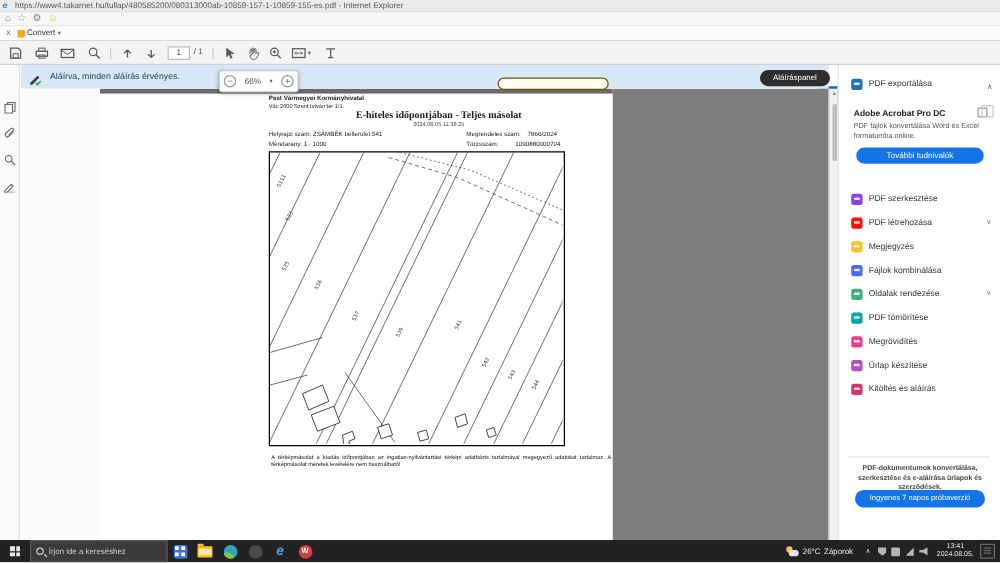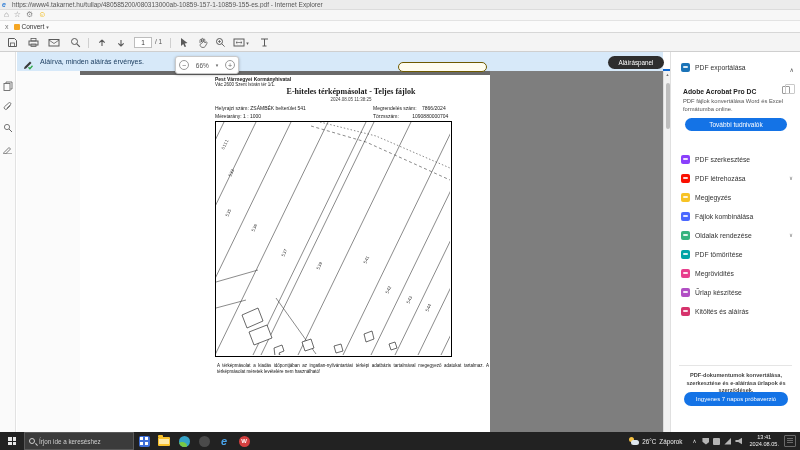--- a/index.html
+++ b/index.html
@@ -261,21 +261,21 @@
     </span>
   </div>
 
   <div class="abs viewer">
     <div class="gray-bg"></div>
     <div class="top-shadow"></div>
     <div class="page"></div>
 
     <div class="doc-text doc-small" style="left:198px; top:5px; font-weight:bold;">Pest Vármegyei Kormányhivatal</div>
     <div class="doc-text doc-tiny" style="left:198px; top:11px;">Vác 2600 Szent István tér 1/1.</div>
-    <div class="doc-text doc-title" style="left:196px; top:16px; width:276px;">E-hiteles térképmásolat - Teljes fájlok</div>
+    <div class="doc-text doc-title" style="left:196px; top:16px; width:276px;">E-hiteles időpontjában - Teljes másolat</div>
     <div class="doc-text doc-tiny" style="left:196px; top:26px; width:276px; text-align:center; color:#444;">2024.08.05 11:38:25</div>
 
     <div class="doc-text doc-small" style="left:198px; top:34px;">
       <span>Helyrajzi szám:</span>
       <span>ZSÁMBÉK belterület 541</span>
     </div>
     <div class="doc-text doc-small" style="left:356px; top:34px;">
       <span>Megrendelés szám:</span>
       <span style="margin-left:4px;">7866/2024</span>
     </div>

